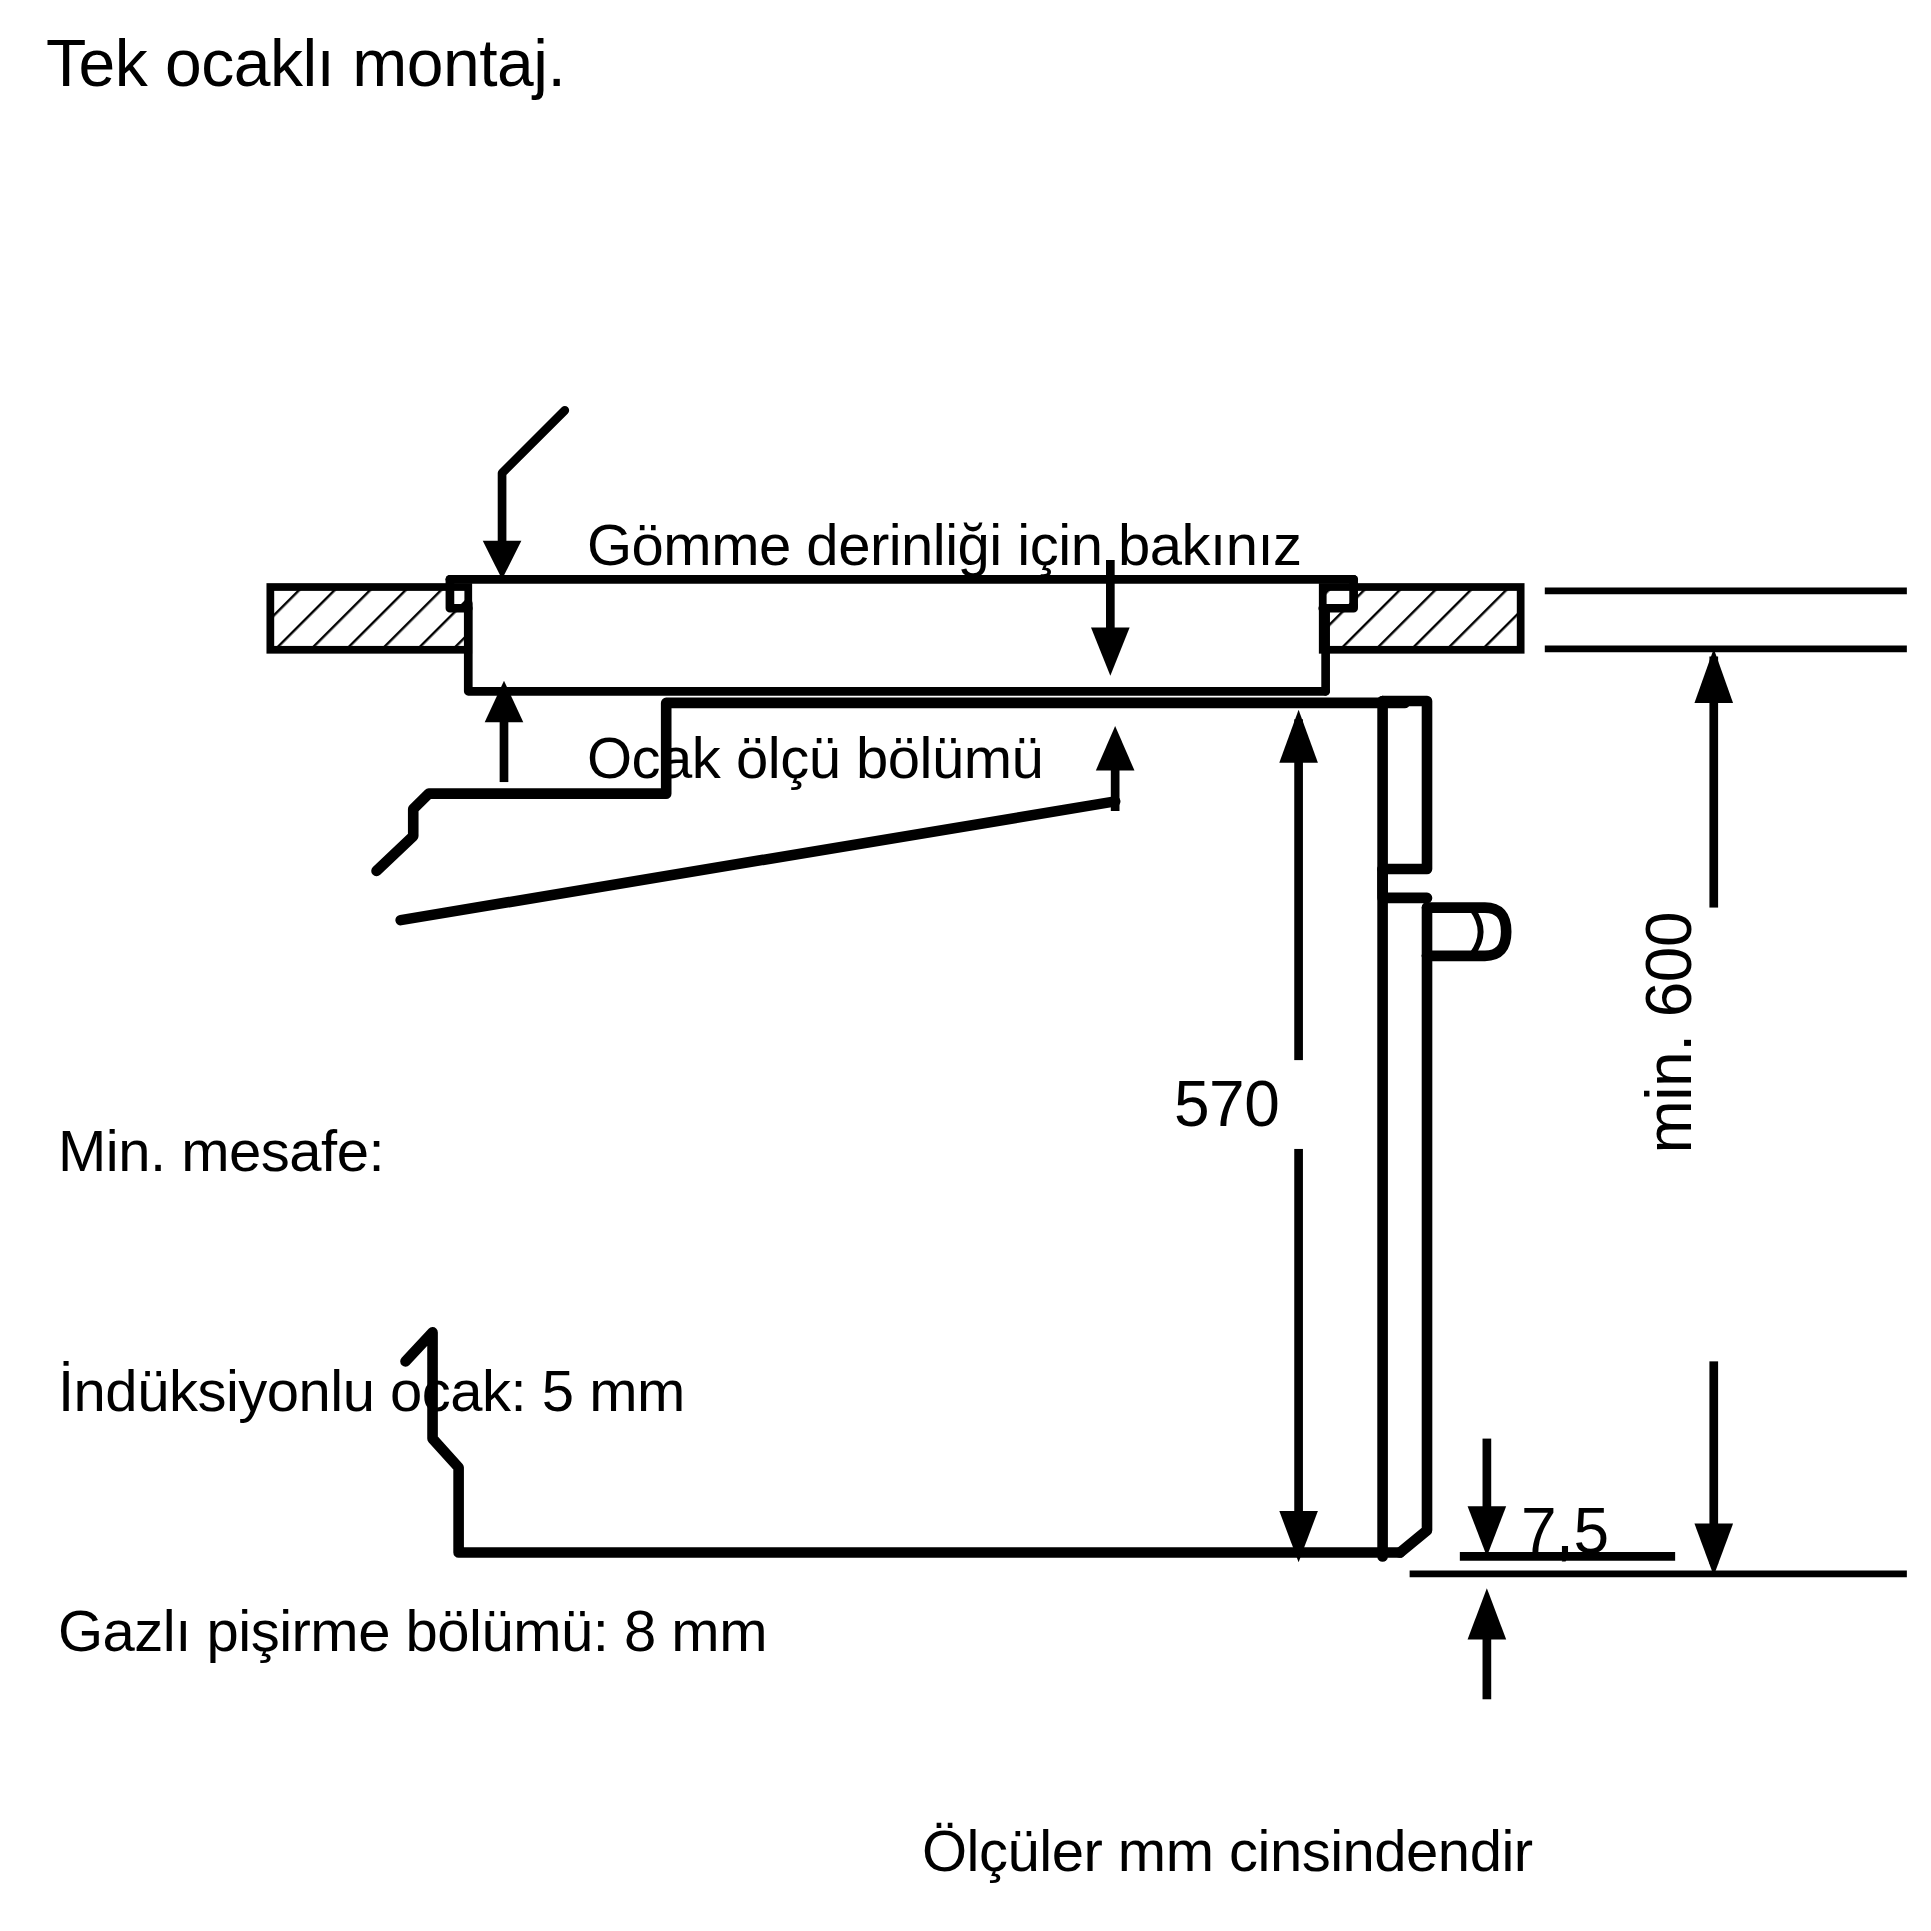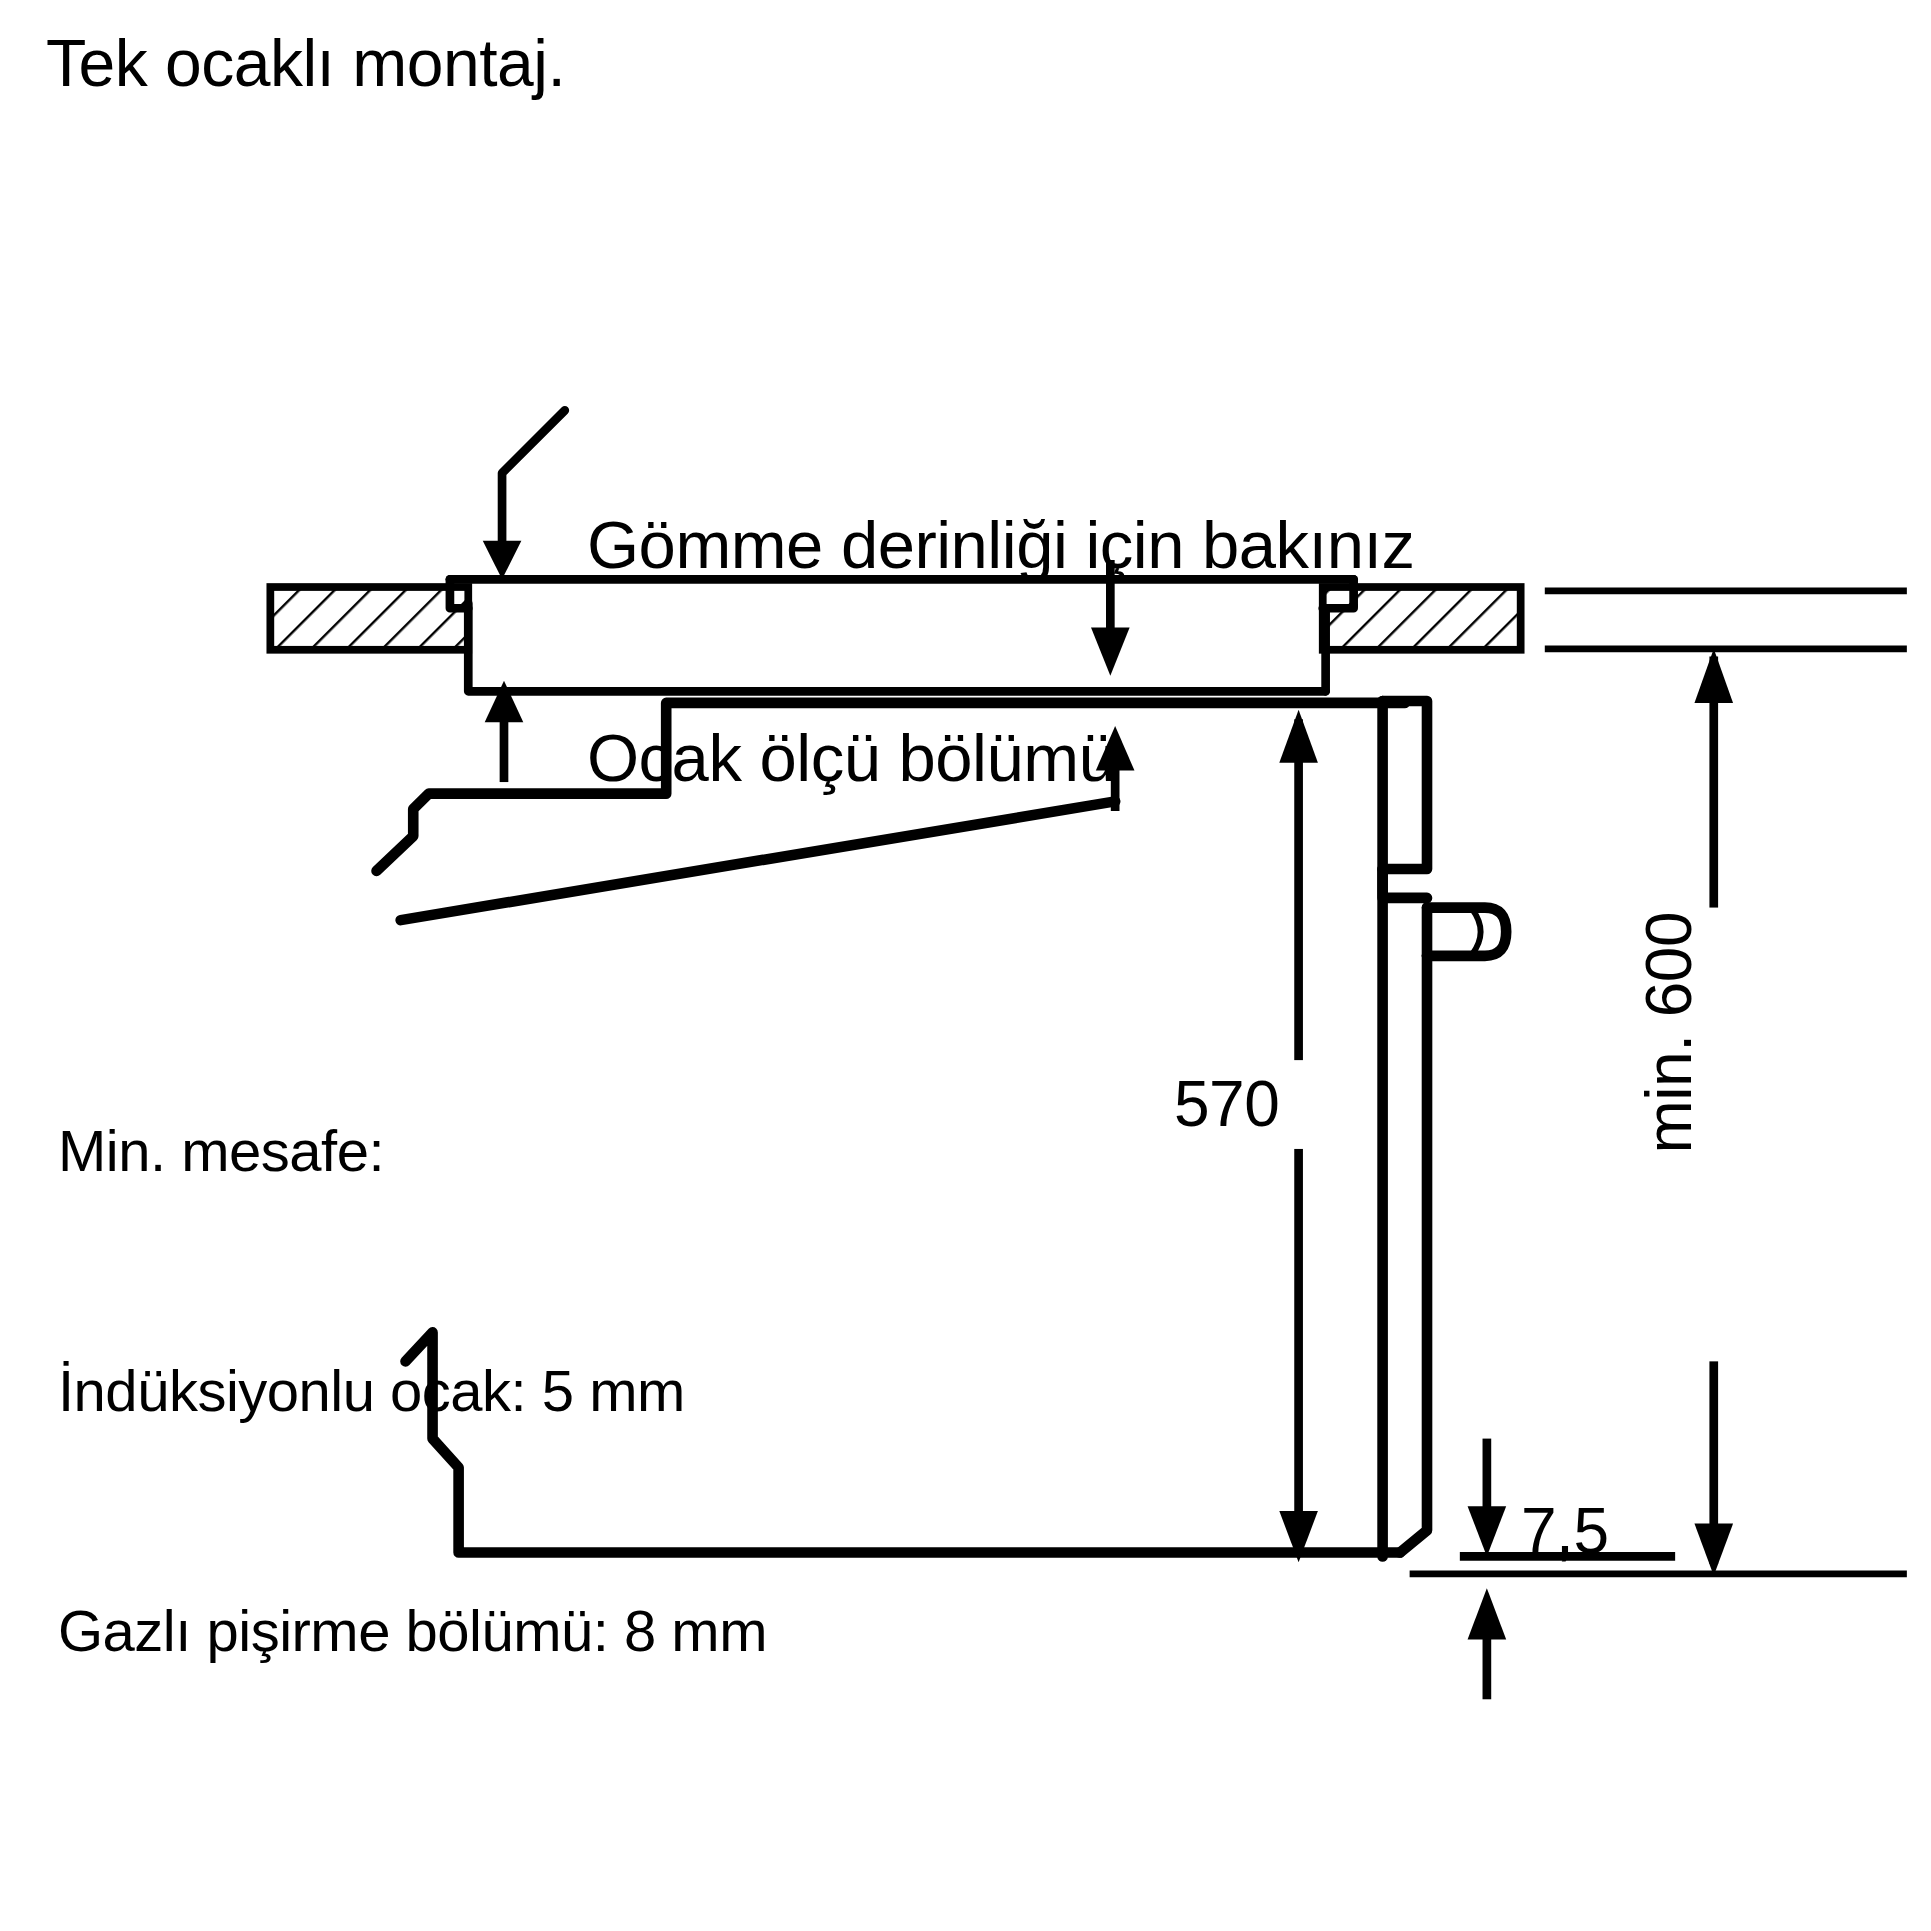--- a/index.html
+++ b/index.html
@@ -37,21 +37,21 @@
   }
   #page-title {
     left: 46px;
     top: 27px;
     font-size: 66px;
     line-height: 73px;
   }
   #hob-note {
     left: 587px;
     top: 367px;
-    font-size: 67px;
+    font-size: 58px;
     line-height: 71px;
   }
   #min-clearance-block {
     left: 58px;
     top: 951px;
     font-size: 58px;
     line-height: 80px;
   }
   #label-570 {
     left: 1174px;
@@ -224,15 +224,16 @@
     <div>İndüksiyonlu ocak: 5 mm</div>
     <div>Gazlı pişirme bölümü: 8 mm</div>
   </div>
 
   <div class="txt" id="label-570">570</div>
 
   <div class="txt" id="label-75">7,5</div>
 
   <div class="txt" id="label-min600">min. 600</div>
 
+  <div class="txt" id="footer-note">Ölçüler mm cinsindendir</div>
 
 </div>
 
 
 </body></html>

